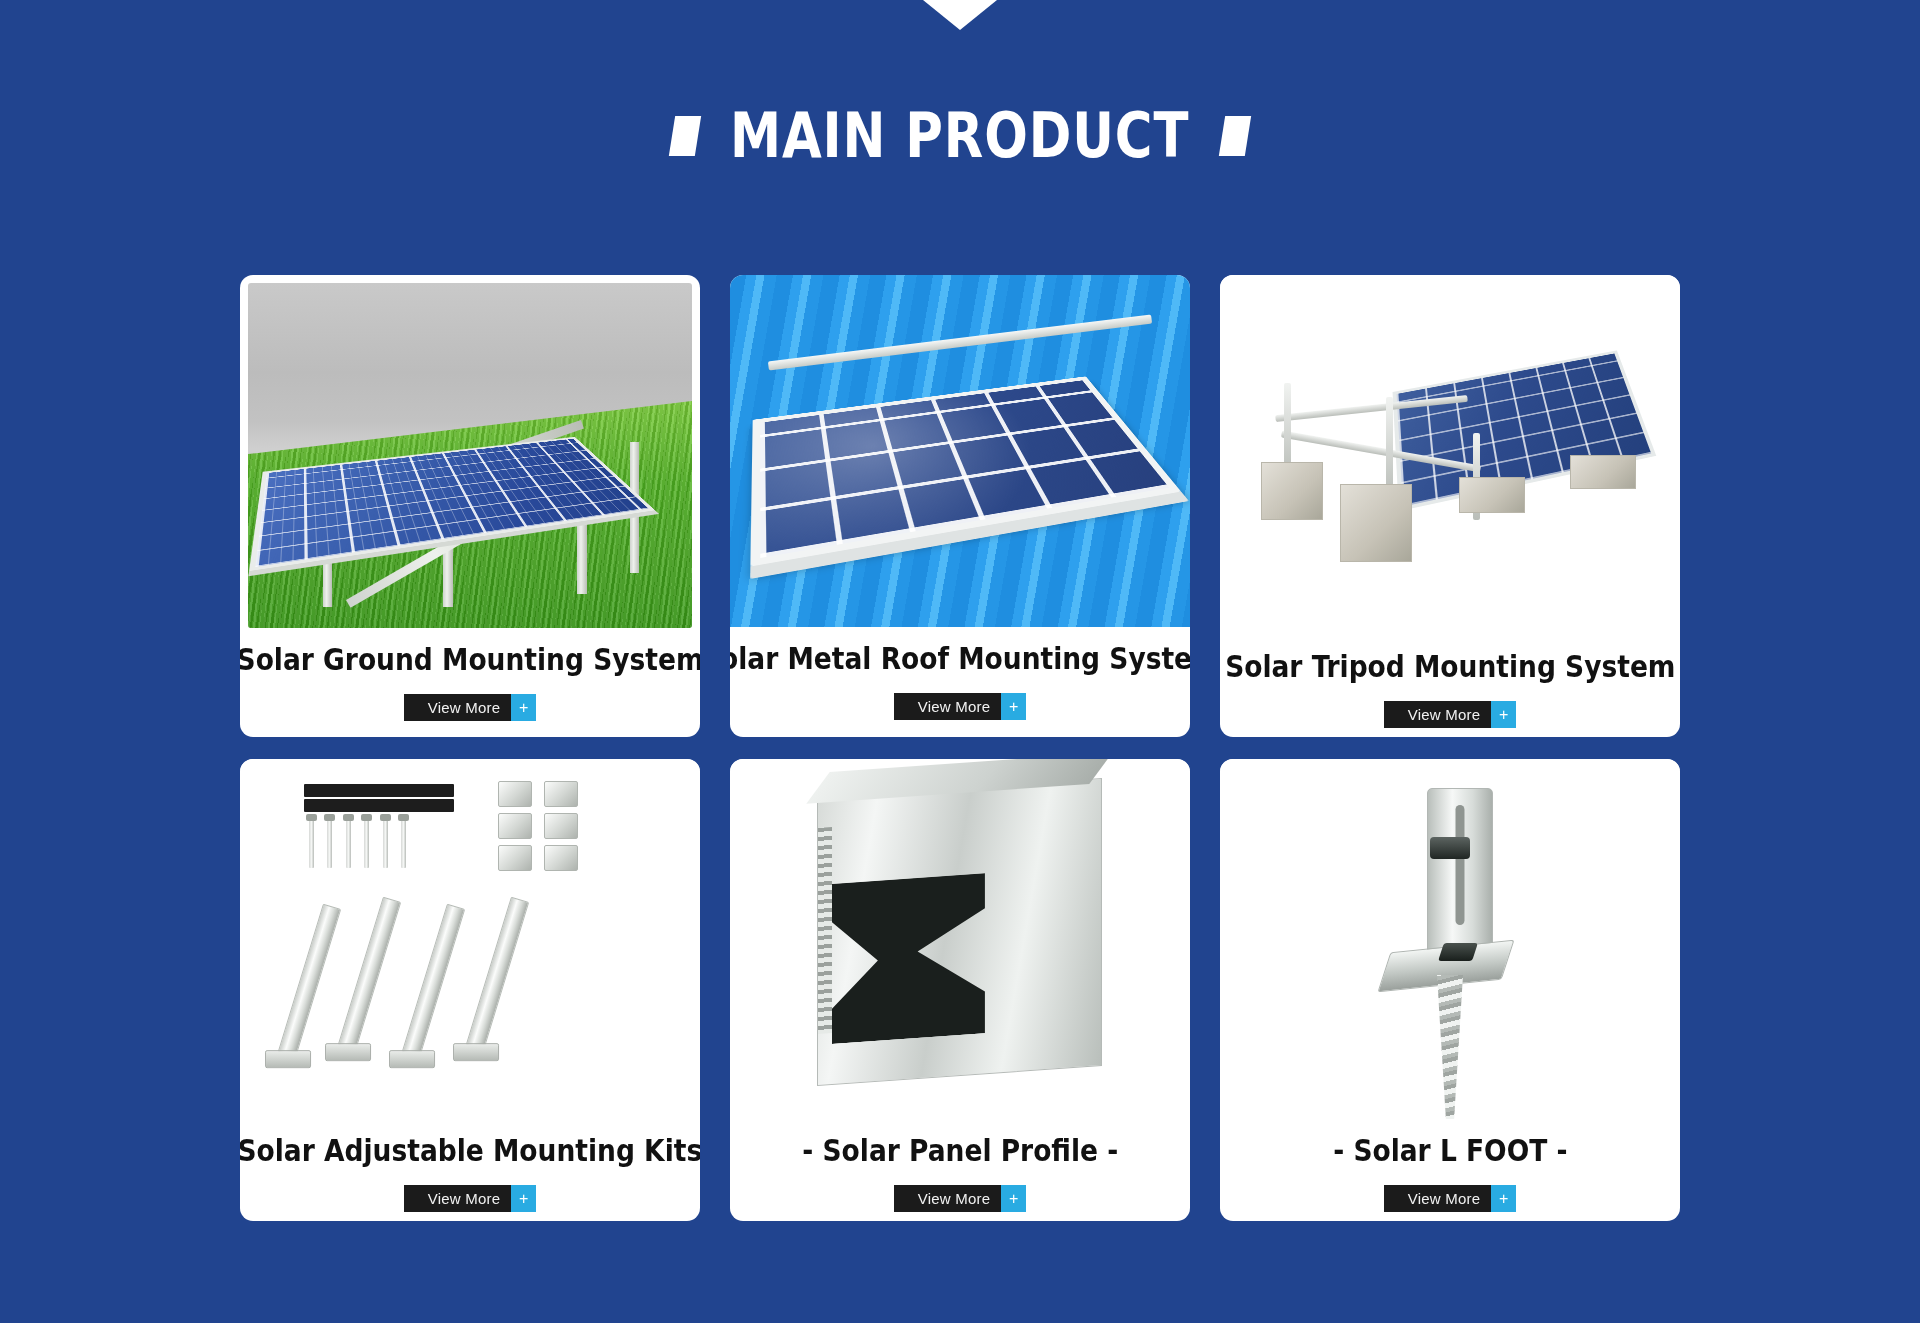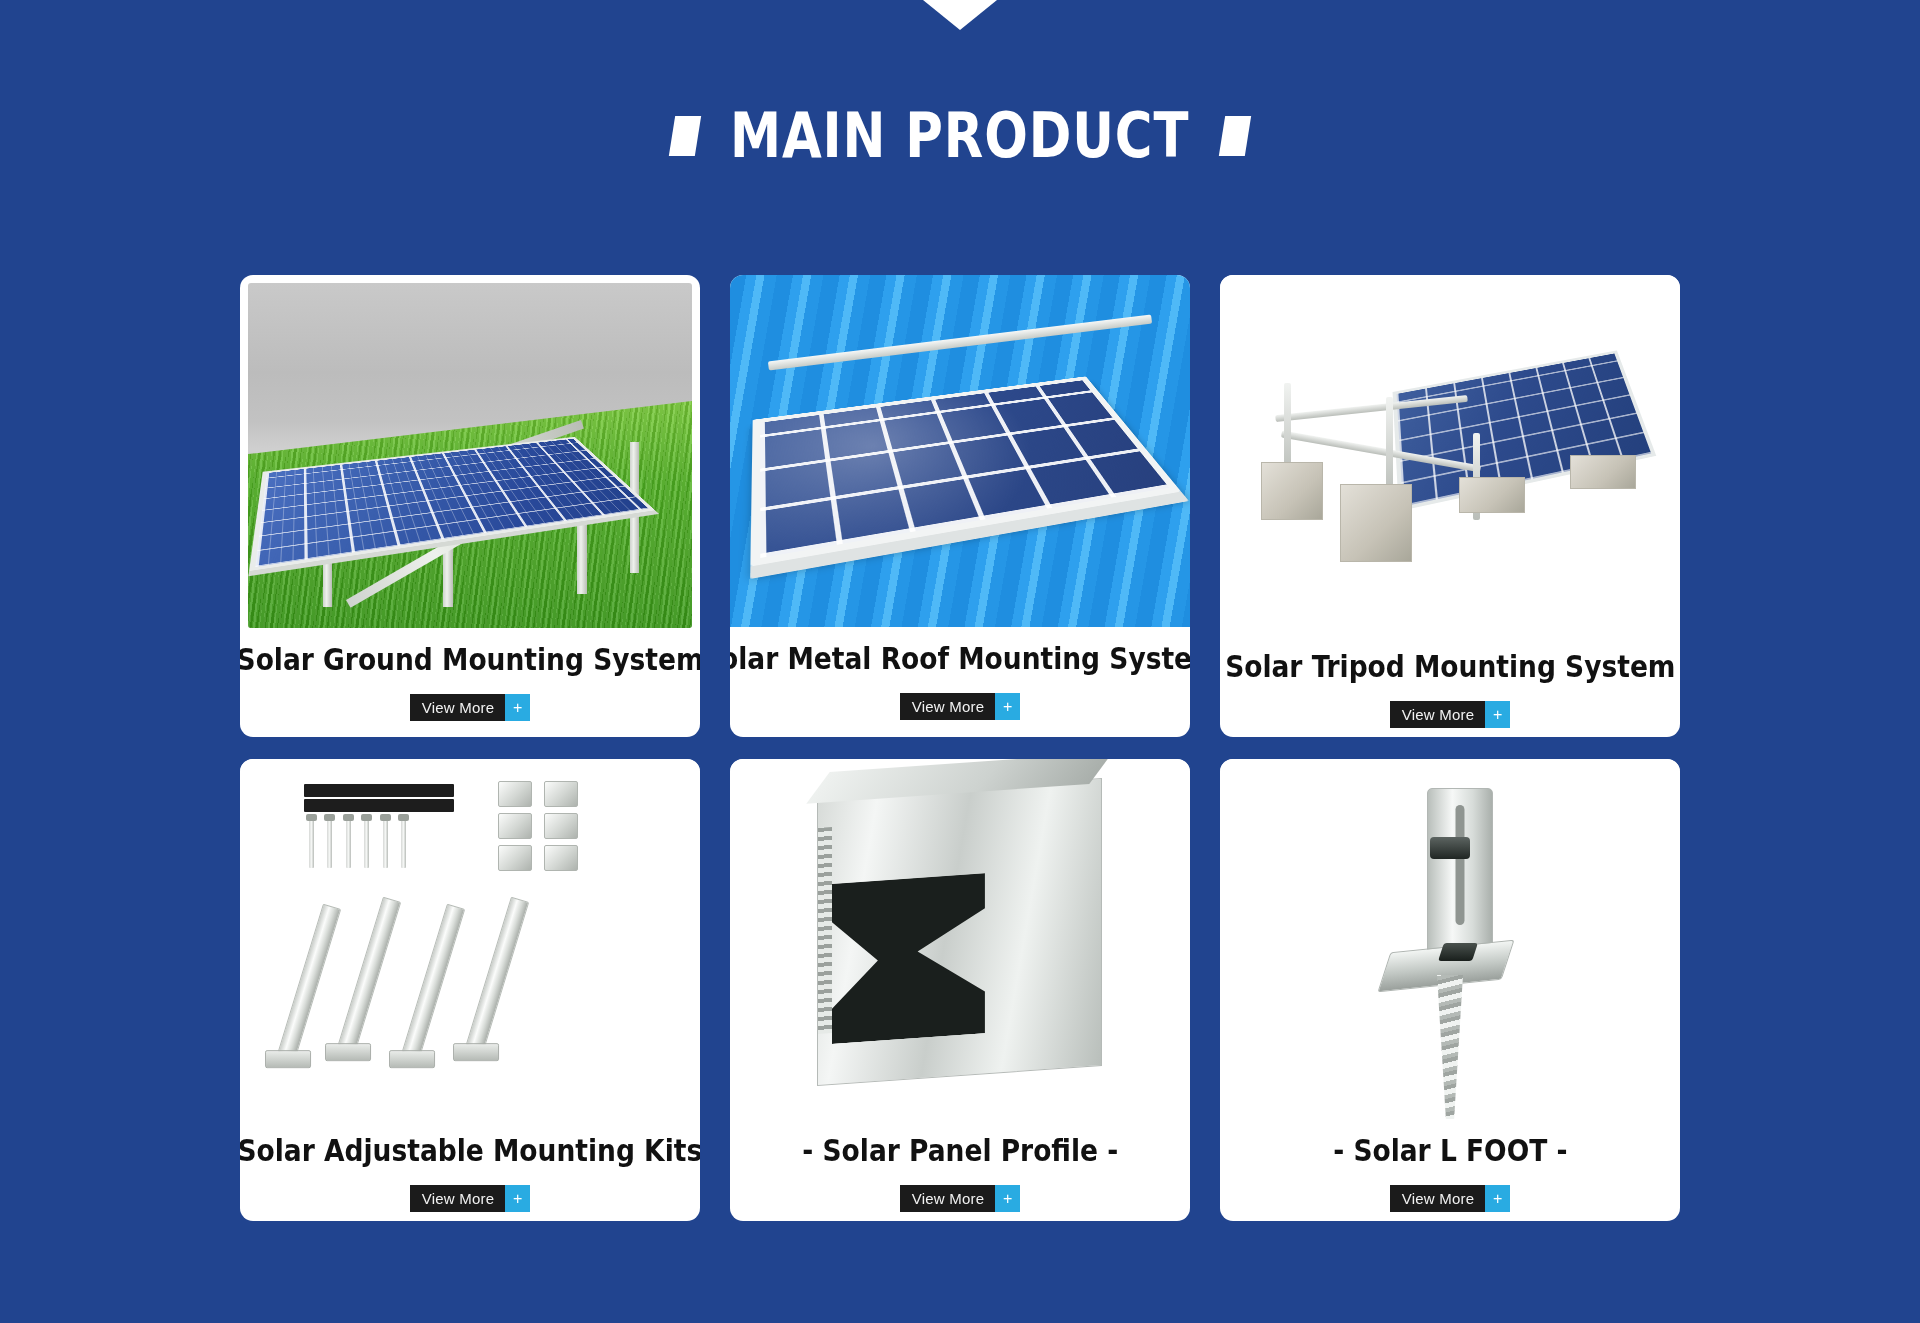--- a/index.html
+++ b/index.html
@@ -129,21 +129,21 @@
     cursor: pointer;
     border: none;
     padding: 0;
   }
   .vm-label {
     background: #1b1b1b;
     color: #f2f2f2;
     font-family: "Liberation Sans", sans-serif;
     font-size: 15px;
     line-height: 27px;
-    padding: 0 11px 0 12px;
+    padding: 0 11px 0 24px;
     letter-spacing: 0.2px;
     white-space: nowrap;
   }
   .vm-plus {
     background: #29abe2;
     color: #ffffff;
     font-family: "Liberation Sans", sans-serif;
     font-size: 16px;
     line-height: 27px;
     width: 25px;

